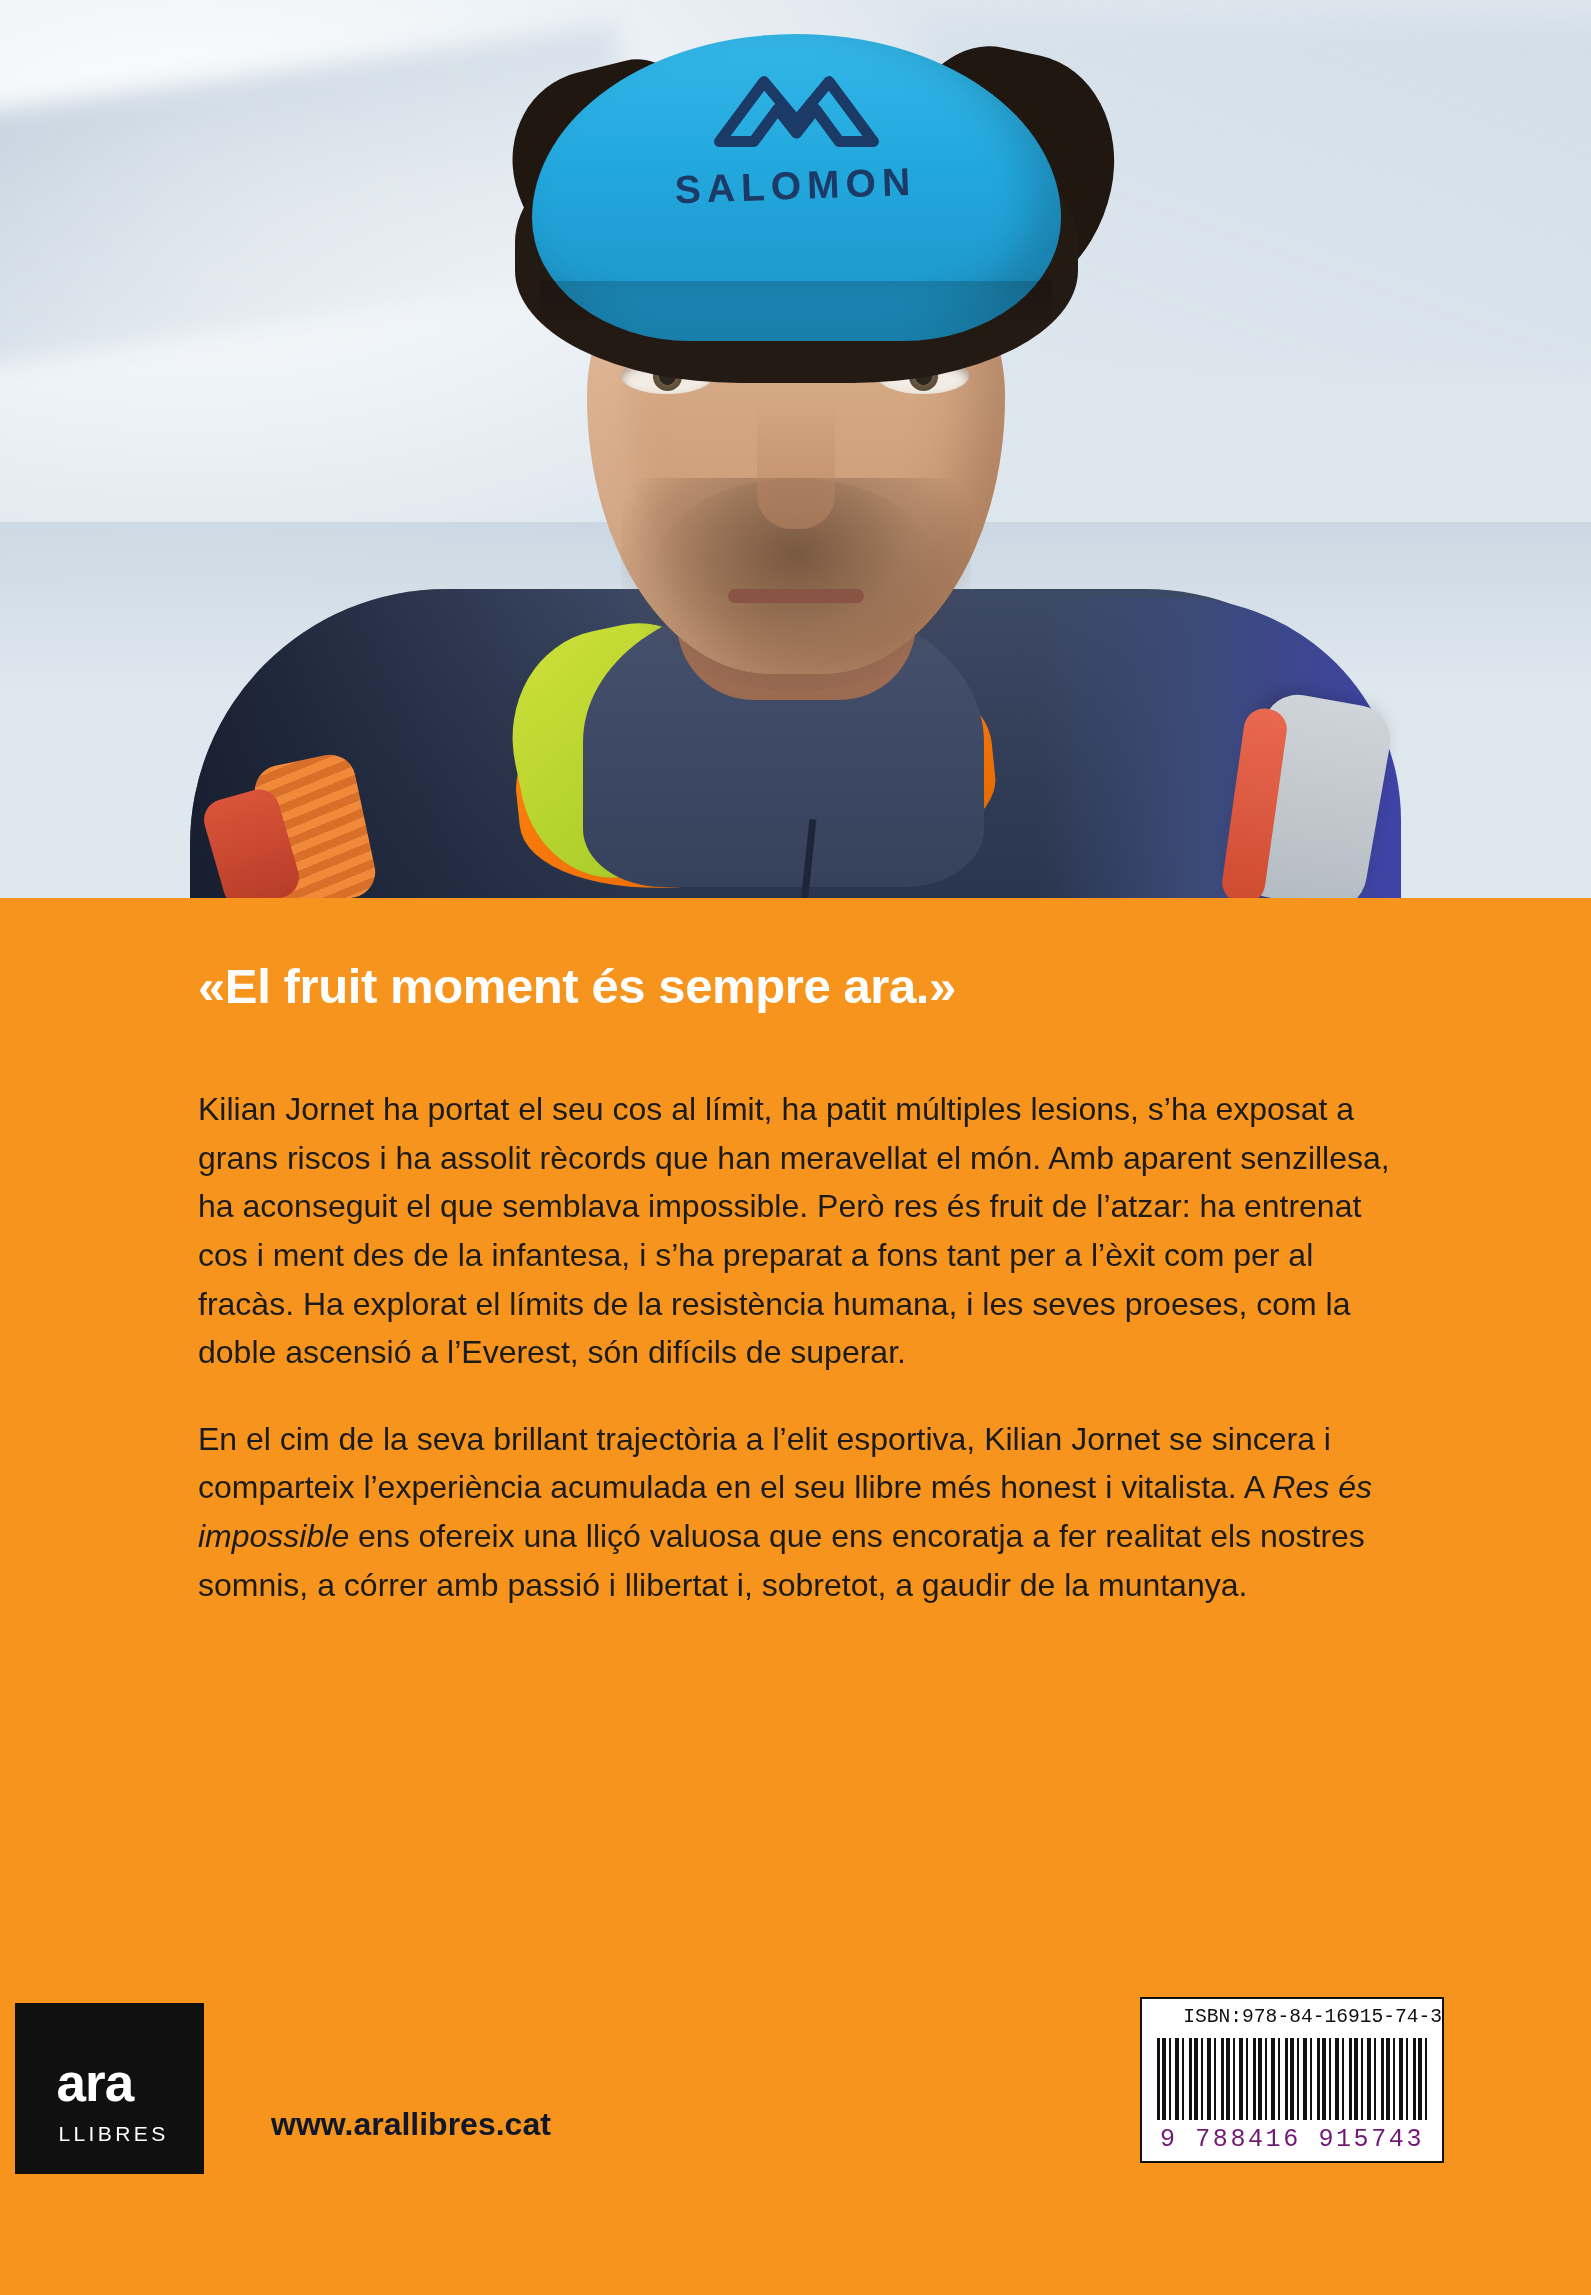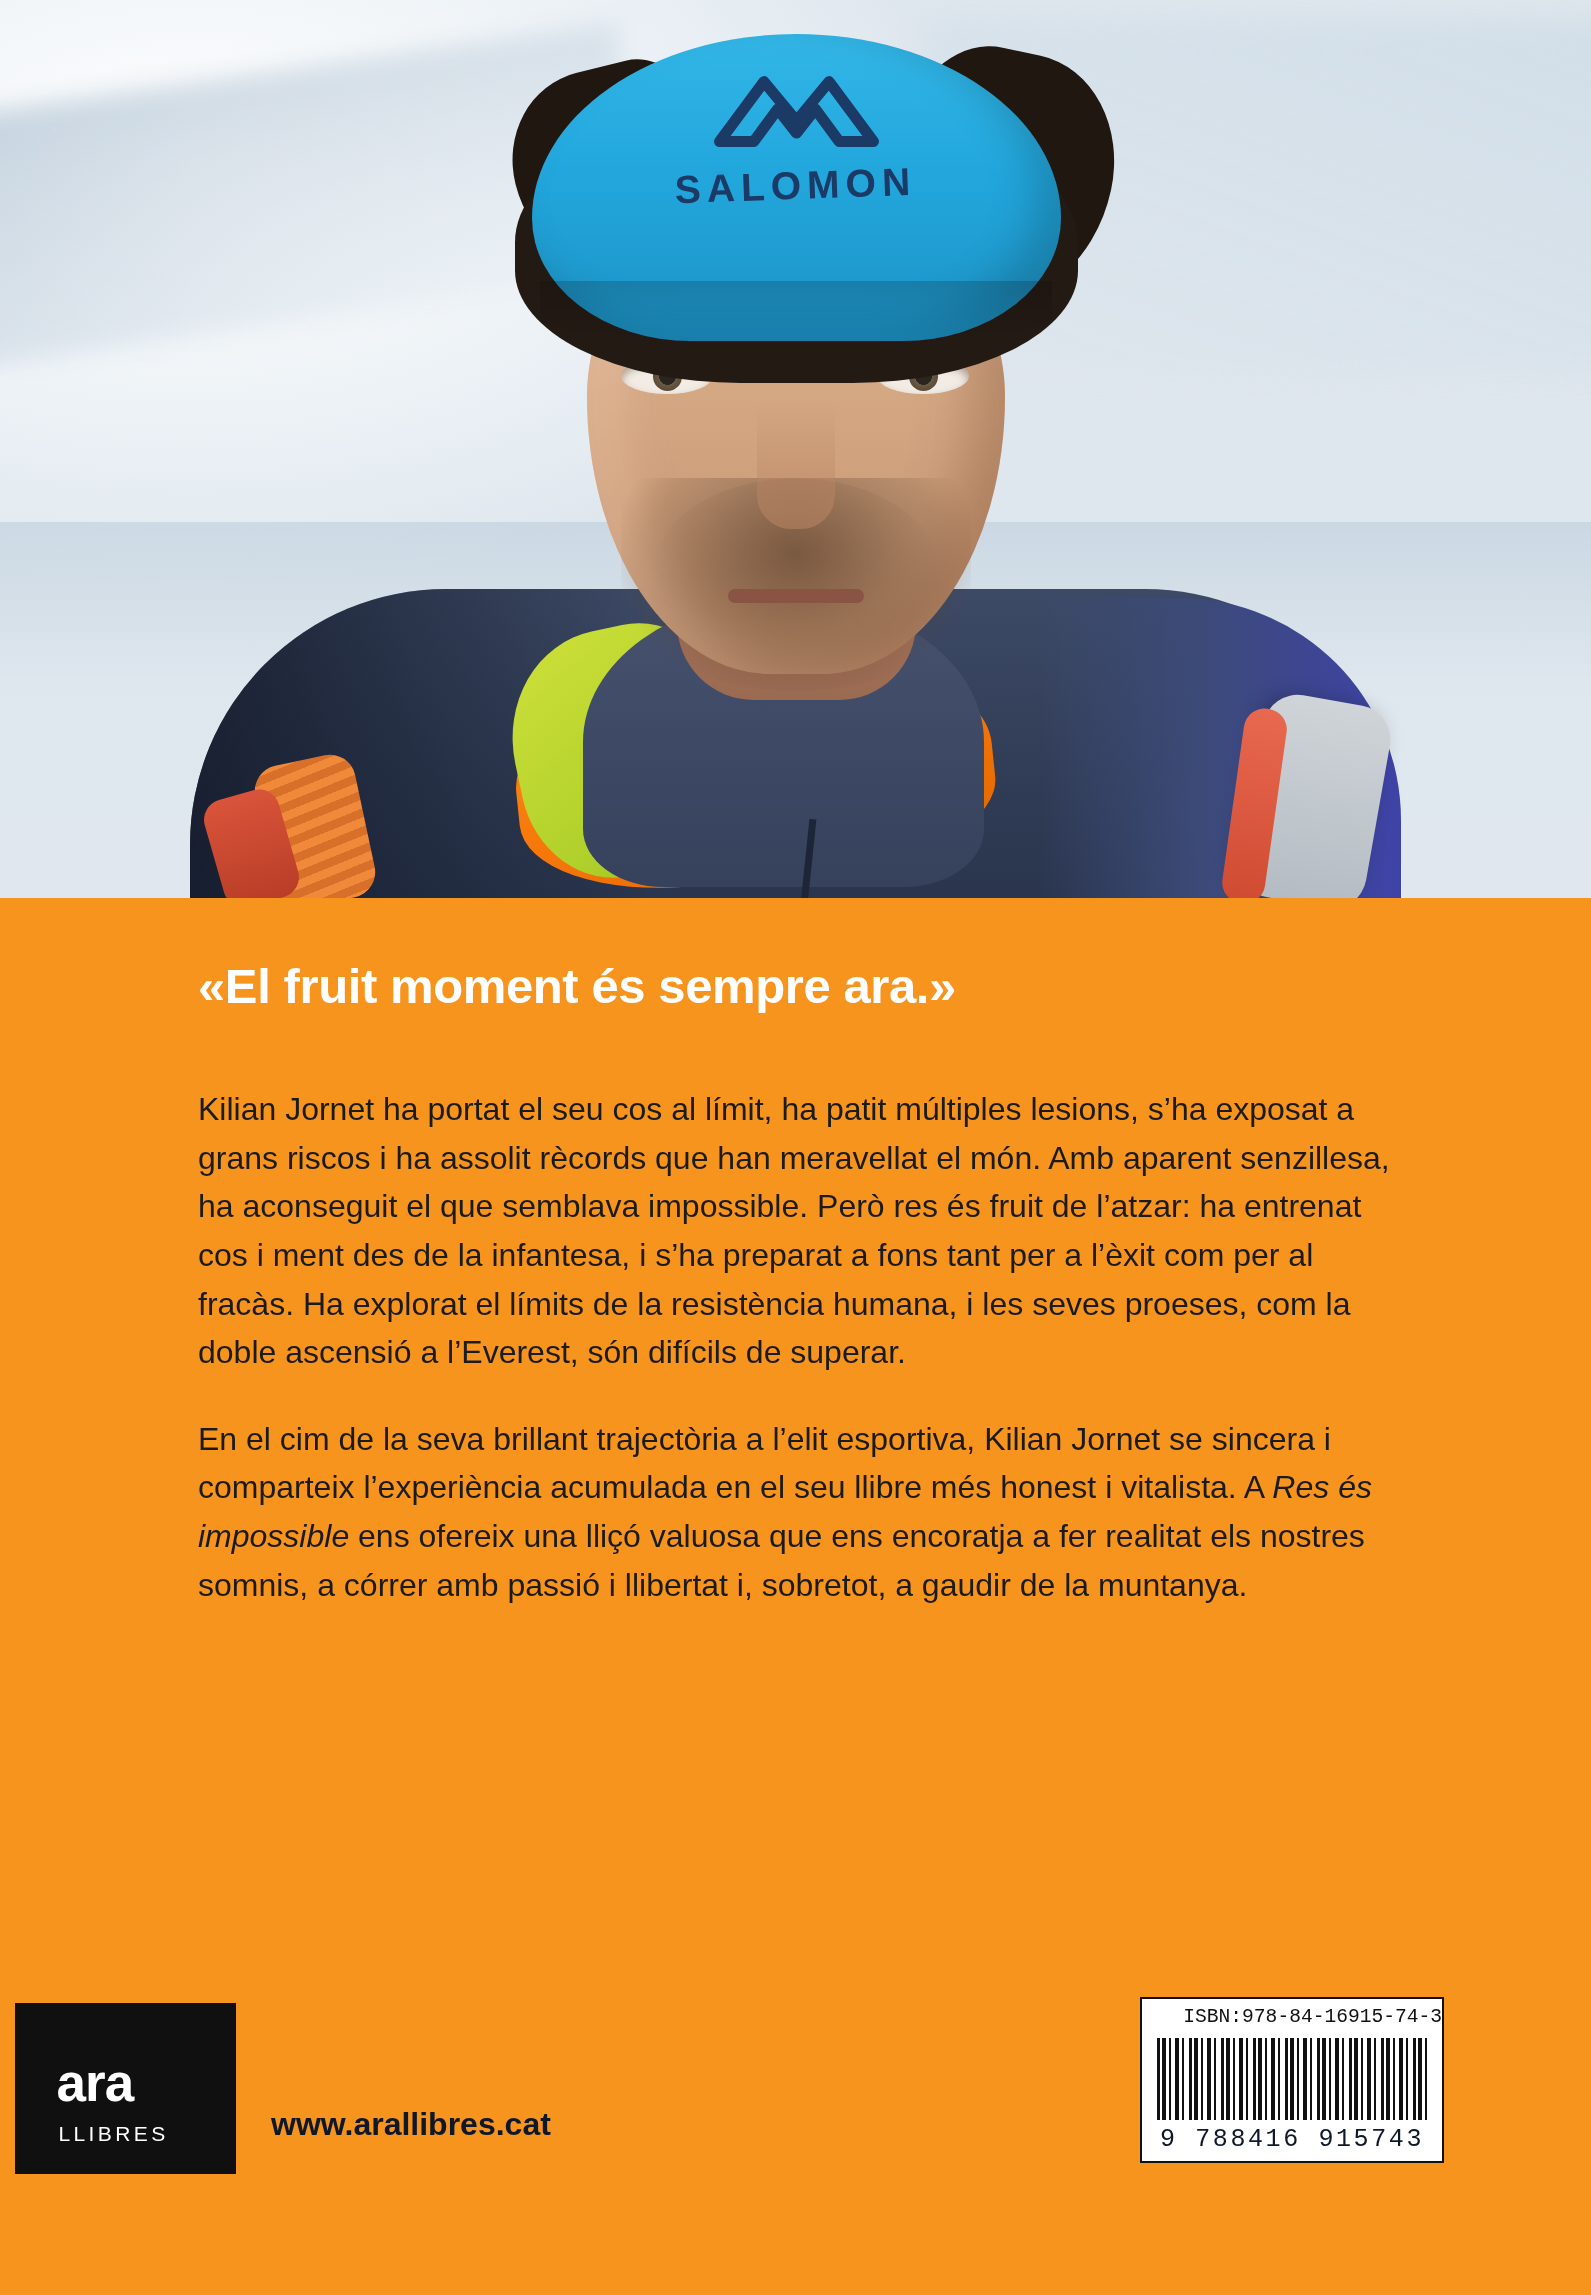--- a/index.html
+++ b/index.html
@@ -380,21 +380,21 @@
   }
   .body-copy p { margin: 16px 0 38px 0; }
   .body-copy p:last-child { margin-bottom: 0; }
   .body-copy em { font-style: italic; }
 
   
   .logo-box {
     position: absolute;
     left: 15.4px;
     top: 1105px;
-    width: 221px;
+    width: 189px;
     height: 171px;
     background: #101010;
     color: #ffffff;
   }
   .logo-ara {
     position: absolute;
     left: 41px;
     top: 53px;
     font-size: 53px;
     font-weight: bold;
@@ -458,21 +458,21 @@
   }
   .barcode-digits {
     position: absolute;
     left: 0;
     top: 126px;
     width: 100%;
     text-align: center;
     font-family: "Liberation Mono", monospace;
     font-size: 25px;
     letter-spacing: 2.6px;
-    color: #0f172a;
+    color: #701a75;
   }
 </style>
 </head>
 <body>
 
 <div class="page">
 
   <div class="photo">
     <div class="snow"></div>
     <div class="snow-ridge"></div>

